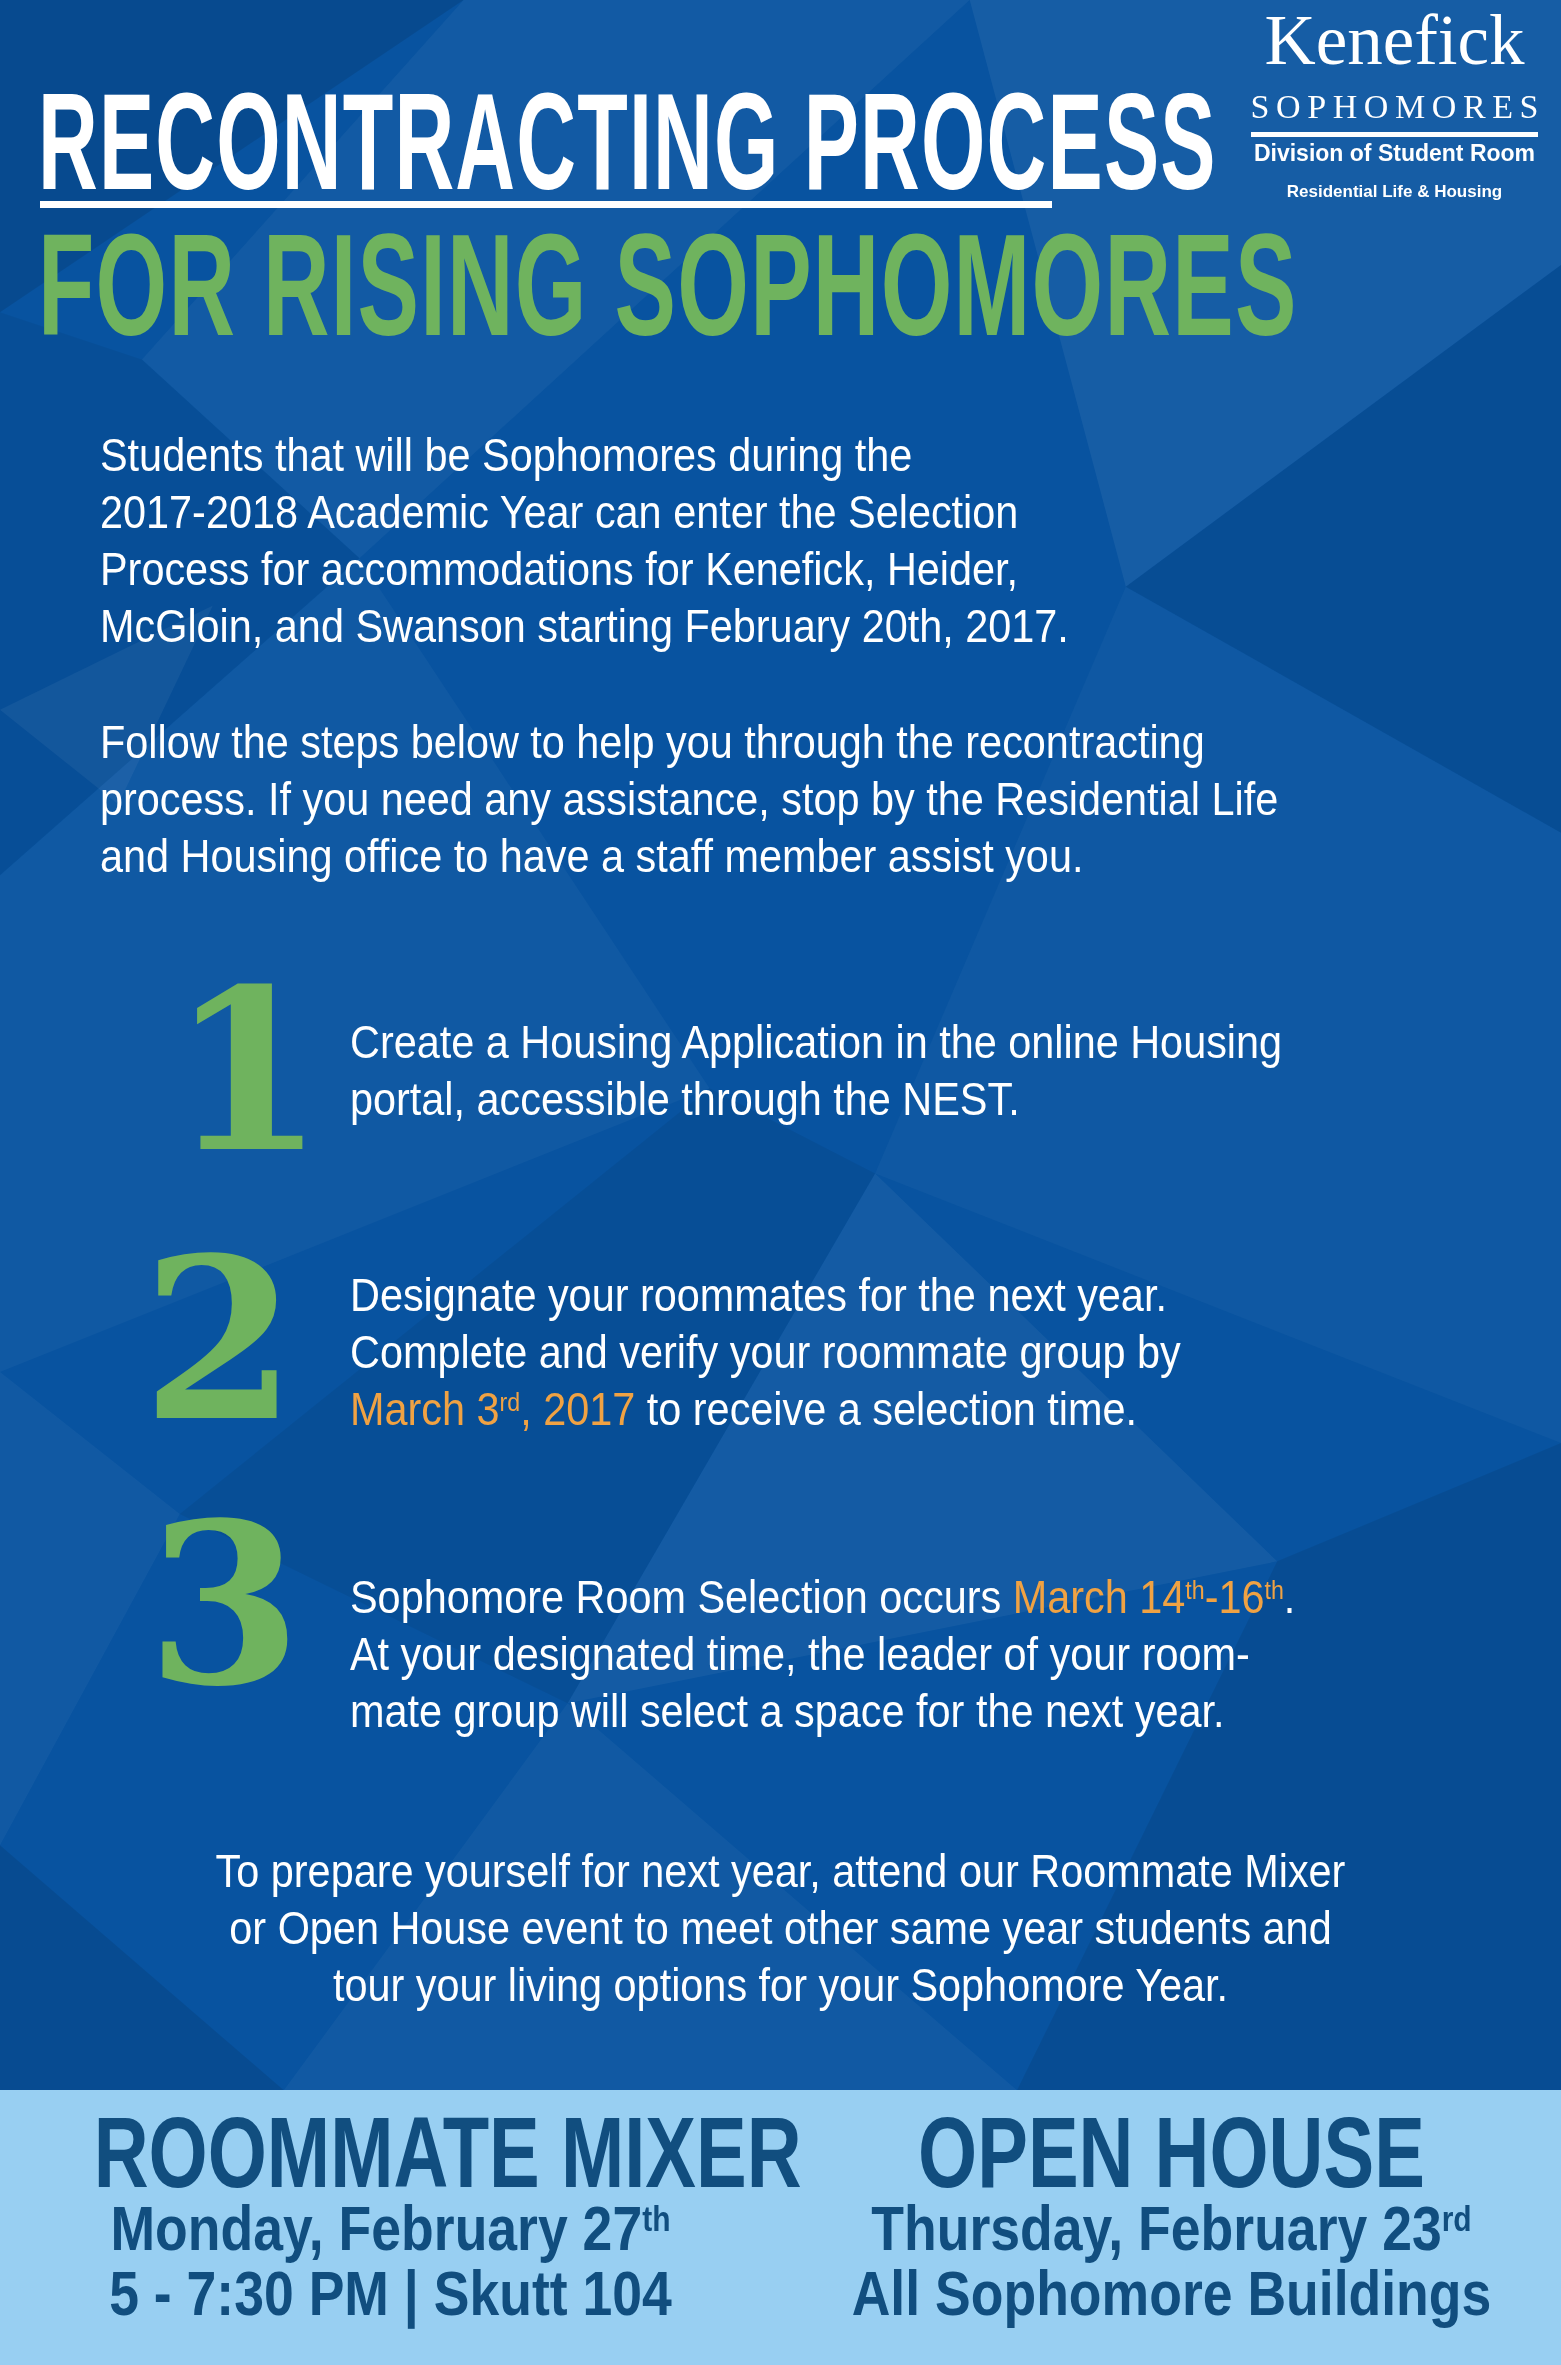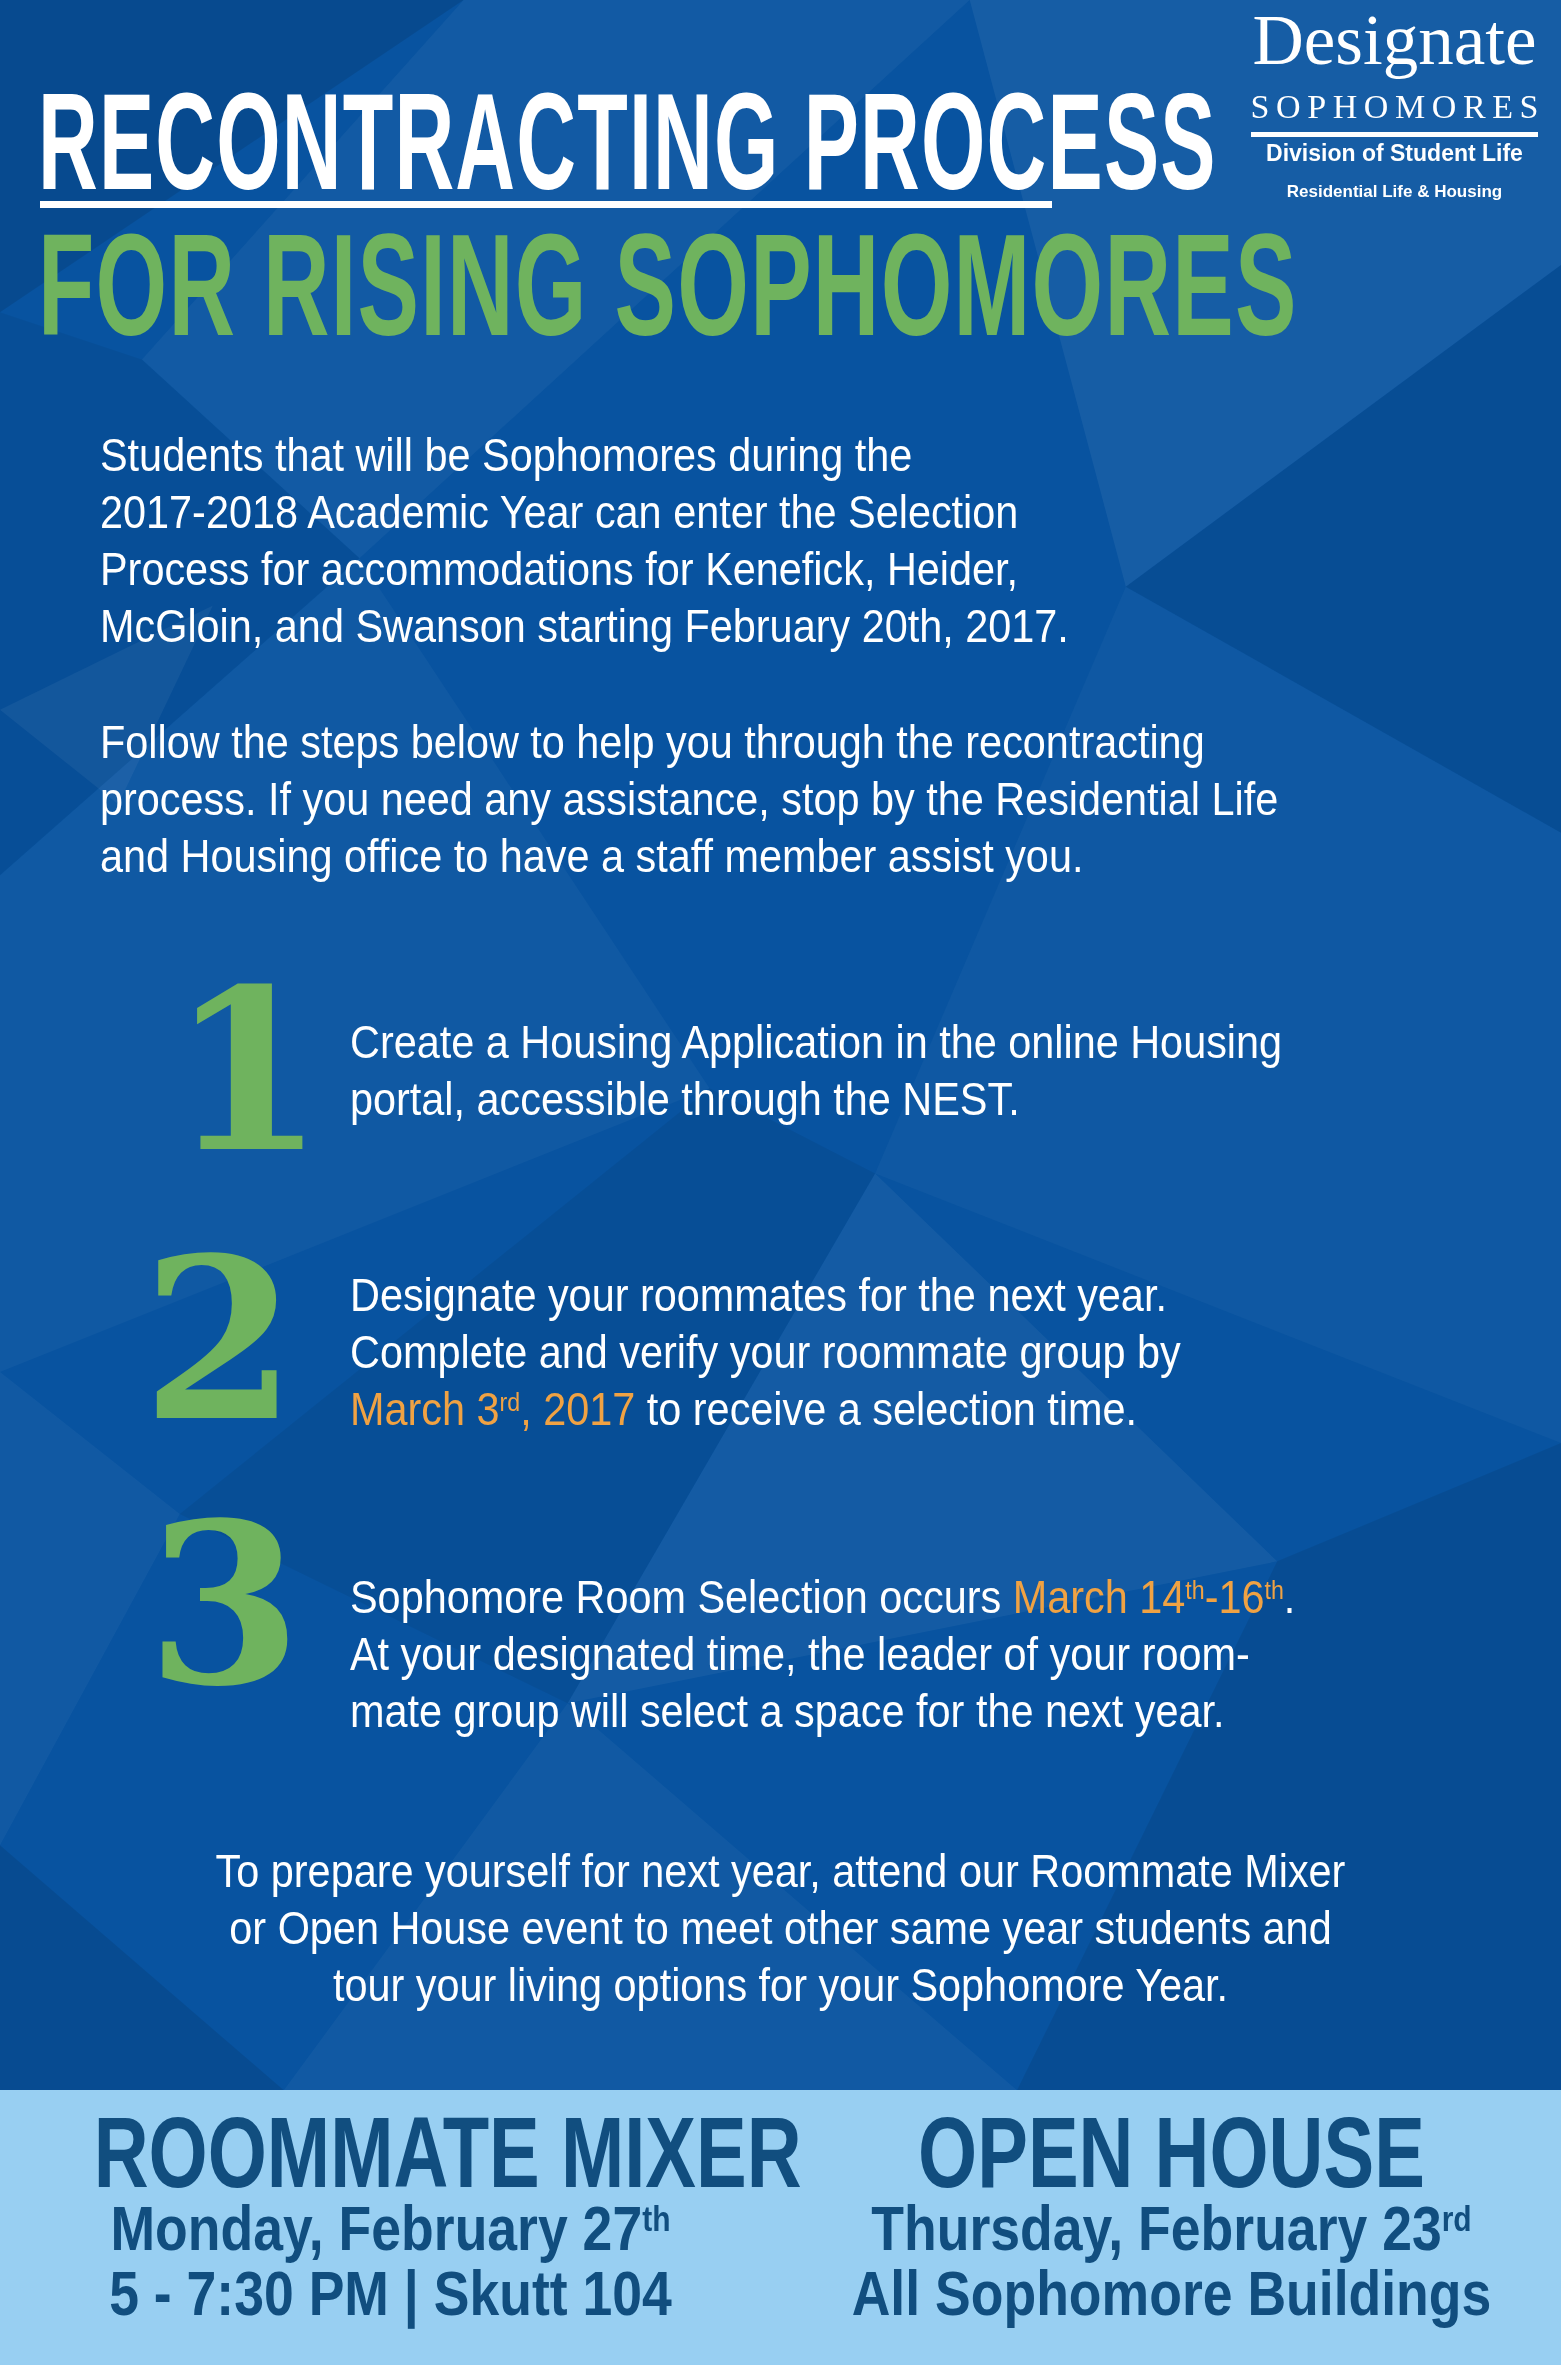--- a/index.html
+++ b/index.html
@@ -173,24 +173,24 @@
     <polygon points="3300,3050 3300,4418 2150,4418 2700,3300" fill="rgba(0,0,0,0.08)"></polygon>
     <polygon points="1200,3600 2150,4418 600,4418" fill="rgba(255,255,255,0.04)"></polygon>
     <polygon points="0,3900 600,4418 0,4418" fill="rgba(0,0,0,0.09)"></polygon>
   </svg>
 
   <div class="title-line1">RECONTRACTING PROCESS</div>
   <div class="title-rule"></div>
   <div class="title-line2">FOR RISING SOPHOMORES</div>
 
   <div class="logo">
-    <div class="logo-name">Designate</div>
+    <div class="logo-name">Kenefick</div>
     <div class="logo-univ">SOPHOMORES</div>
     <div class="logo-rule"></div>
-    <div class="logo-div">Division of Student Life</div>
+    <div class="logo-div">Division of Student Room</div>
     <div class="logo-dept">Residential Life &amp; Housing</div>
   </div>
 
   <div class="para" id="intro-p1">
     <span>Students that will be Sophomores during the</span><br>
     <span>2017-2018 Academic Year can enter the Selection</span><br>
     <span>Process for accommodations for Kenefick, Heider,</span><br>
     <span>McGloin, and Swanson starting February 20th, 2017.</span>
   </div>
 

